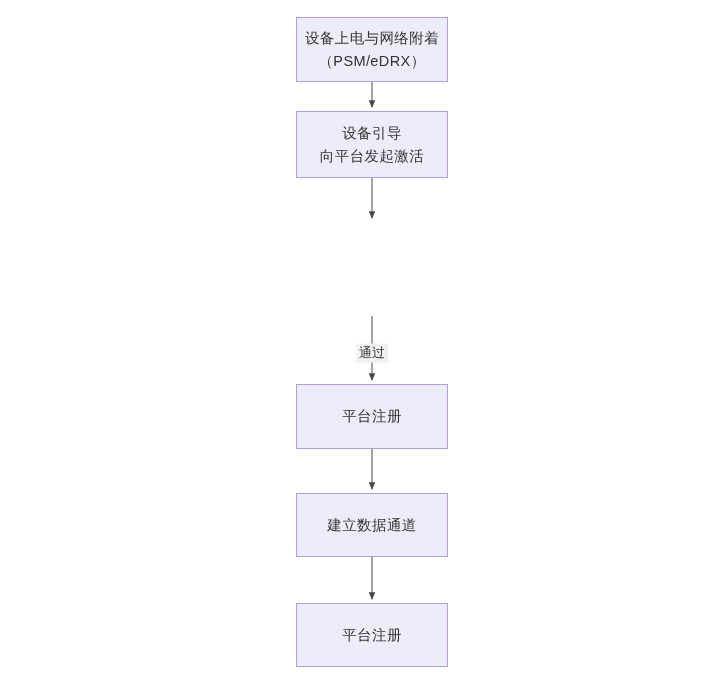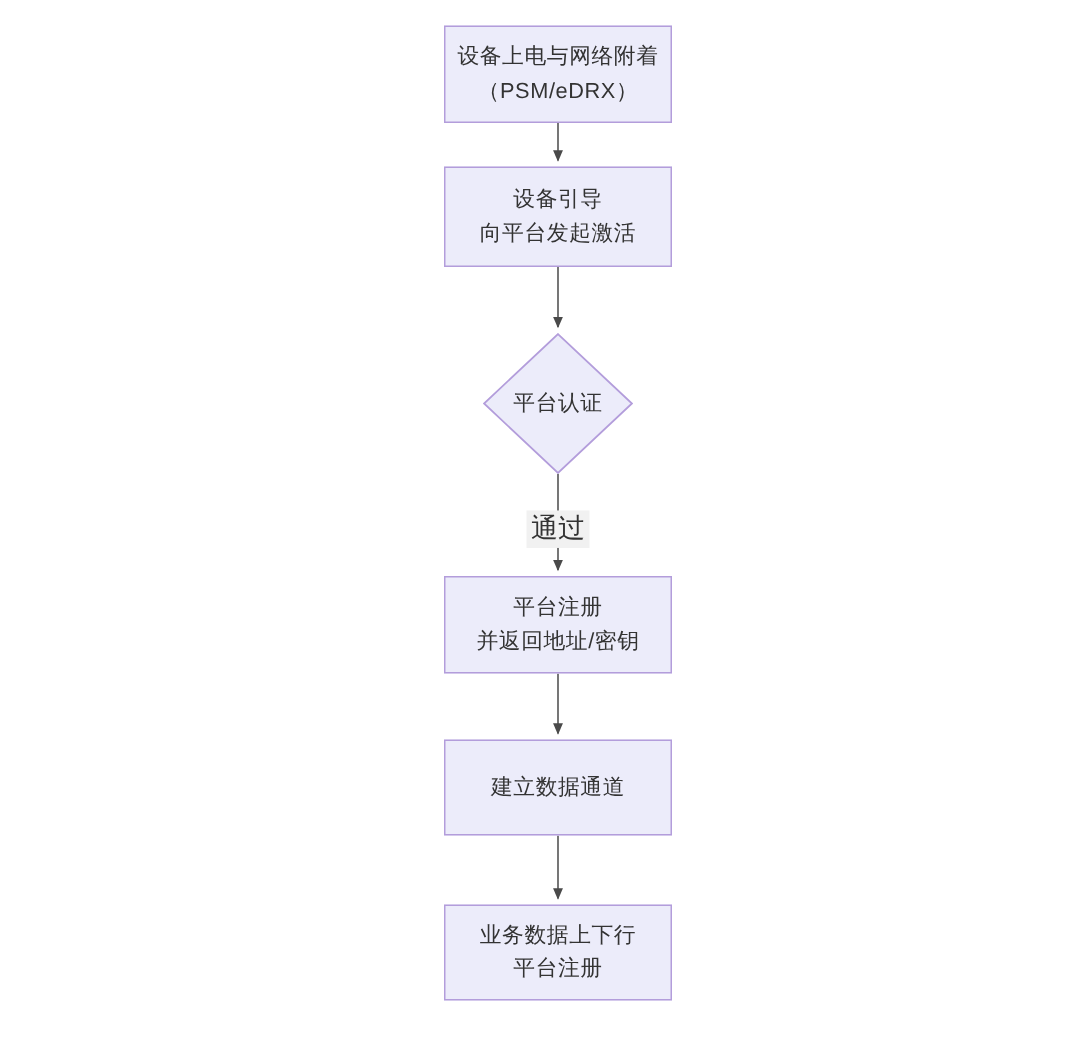--- a/index.html
+++ b/index.html
@@ -60,21 +60,21 @@
     position: relative;
     z-index: 2;
   }
   .node-line {
     display: block;
   }
   .edge-label {
     position: absolute;
     background: #f1f1f1;
     color: #333333;
-    font-size: 18px;
+    font-size: 13px;
     line-height: 1.3;
     padding: 1px 3px;
     white-space: nowrap;
     transform: translate(-50%, -50%);
   }
 </style>
 </head>
 <body>
 
 <div id="flow-canvas">
@@ -98,36 +98,28 @@
   <div class="node process" style="left:296px; top:111px; width:152px; height:67px;">
     <span class="node-line">设备引导</span>
     <span class="node-line">向平台发起激活</span>
   </div>
 
   <div class="node process" style="left:296px; top:17px; width:152px; height:65px;">
     <span class="node-line">设备上电与网络附着</span>
     <span class="node-line">（PSM/eDRX）</span>
   </div>
 
-  <div class="node decision" style="left:322px; top:222px; width:100px; height:94px;">
-    <svg class="diamond-shape" viewBox="0 0 100 94" preserveAspectRatio="none" xmlns="http://www.w3.org/2000/svg">
-      <polygon points="50,0.7 99.3,47 50,93.3 0.7,47" fill="#ececfa" stroke="#b39ddb" stroke-width="1.2"></polygon>
-    </svg>
-    <span class="node-line diamond-label">平台认证</span>
-  </div>
 
   <div class="edge-label" style="left:372px; top:353px;">通过</div>
 
   <div class="node process" style="left:296px; top:384px; width:152px; height:65px;align-items:center;">
     <span class="node-line">平台注册</span>
-    <span class="node-line">并返回地址/密钥</span>
   </div>
 
   <div class="node process" style="left:296px; top:493px; width:152px; height:64px;text-align:right;">
     <span class="node-line">建立数据通道</span>
   </div>
 
   <div class="node process" style="left:296px; top:603px; width:152px; height:64px;">
-    <span class="node-line">业务数据上下行</span>
     <span class="node-line">平台注册</span>
   </div>
 
 </div>
 
 </body></html>

